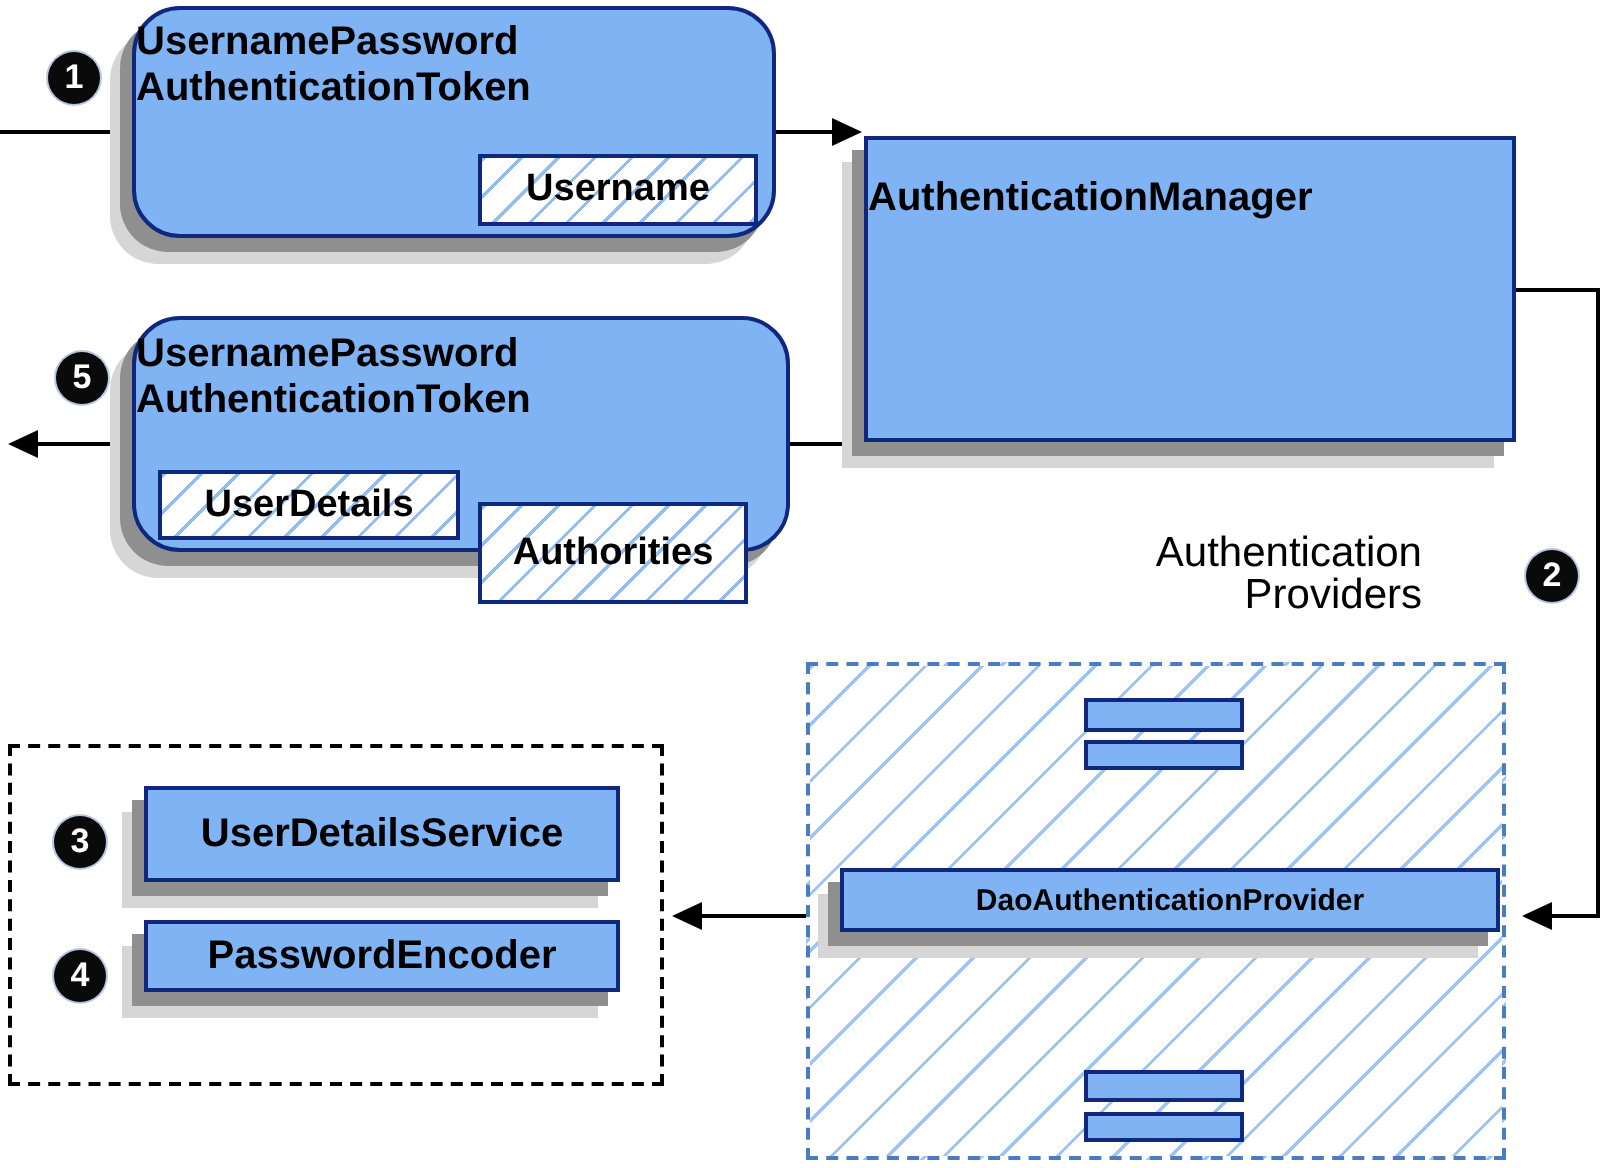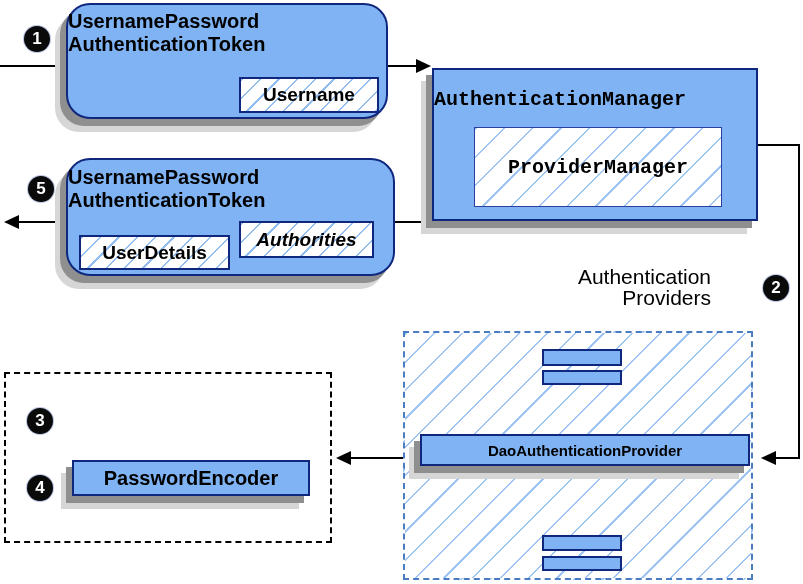--- a/index.html
+++ b/index.html
@@ -90,47 +90,47 @@
   <div class="abs badge" style="left:28px;top:176px;">5</div>
 
   <div class="abs bluebox rounded" style="left:66px;top:3px;width:322px;height:116px;">
     <div class="title" style="padding-top:5px;">
       <div>UsernamePassword</div>
       <div>AuthenticationToken</div>
     </div>
     <div class="abs hatch-small fieldbox" style="left:171px;top:72px;width:140px;height:36px;">Username</div>
   </div>
 
-  <div class="abs bluebox" style="left:432px;top:68px;width:326px;height:153px;font-family:Liberation Mono, monospace;">
+  <div class="abs bluebox" style="left:432px;top:68px;width:326px;height:153px;">
     <div class="title" style="padding-top:18px;">AuthenticationManager</div>
-    <div class="abs hatch-big centerbox" style="left:40px;top:57px;width:248px;height:80px;border:1px solid #2b3f9e;font-size:20px;">ProviderManager</div>
   </div>
 
   <div class="abs bluebox rounded" style="left:66px;top:158px;width:329px;height:118px;">
     <div class="title" style="padding-top:6px;">
       <div>UsernamePassword</div>
       <div>AuthenticationToken</div>
     </div>
     <div class="abs hatch-small fieldbox" style="left:11px;top:75px;width:151px;height:35px;">UserDetails</div>
-    <div class="abs hatch-small fieldbox" style="left:171px;top:61px;width:135px;height:37px;font-style:italic;">Authorities</div>
+    <div class="abs hatch-small fieldbox" style="left:171px;top:91px;width:135px;height:51px;">Authorities</div>
   </div>
 
   <div class="abs heading" style="left:451px;top:266px;width:260px;">
     <div>Authentication</div>
     <div>Providers</div>
   </div>
 
   <div class="abs dashed-area hatch-big" style="left:403px;top:331px;width:350px;height:249px;"></div>
 
   <div class="abs minibar" style="left:542px;top:349px;width:80px;height:17px;"></div>
   <div class="abs minibar" style="left:542px;top:370px;width:80px;height:15px;"></div>
 
   <div class="abs bluebox centerbox" style="left:420px;top:434px;width:330px;height:32px;font-size:15px;">DaoAuthenticationProvider</div>
 
   <div class="abs minibar" style="left:542px;top:535px;width:80px;height:16px;"></div>
   <div class="abs minibar" style="left:542px;top:556px;width:80px;height:15px;"></div>
 
   <div class="abs dotted-area" style="left:4px;top:372px;width:328px;height:171px;"></div>
 
+  <div class="abs bluebox centerbox" style="left:72px;top:393px;width:238px;height:48px;font-size:20px;">UserDetailsService</div>
 
   <div class="abs bluebox centerbox" style="left:72px;top:460px;width:238px;height:36px;font-size:20px;">PasswordEncoder</div>
 
 </div>
 
 </body></html>

